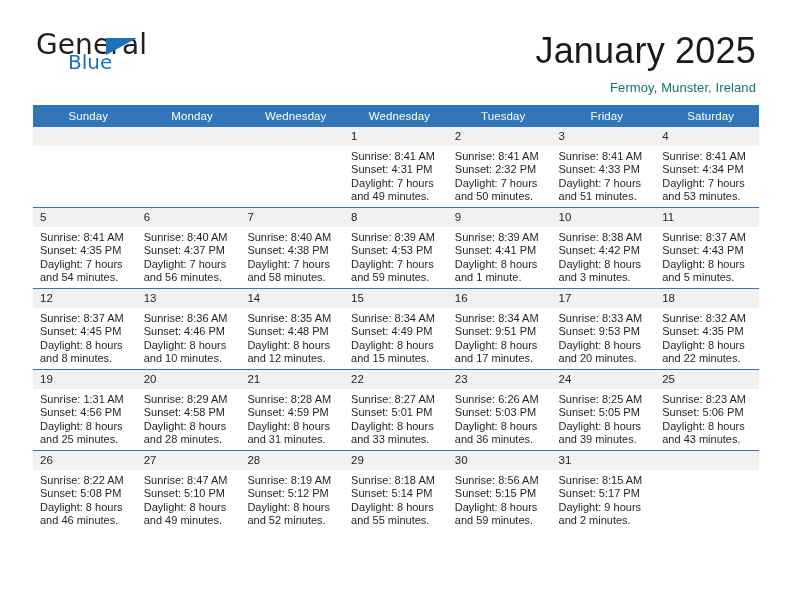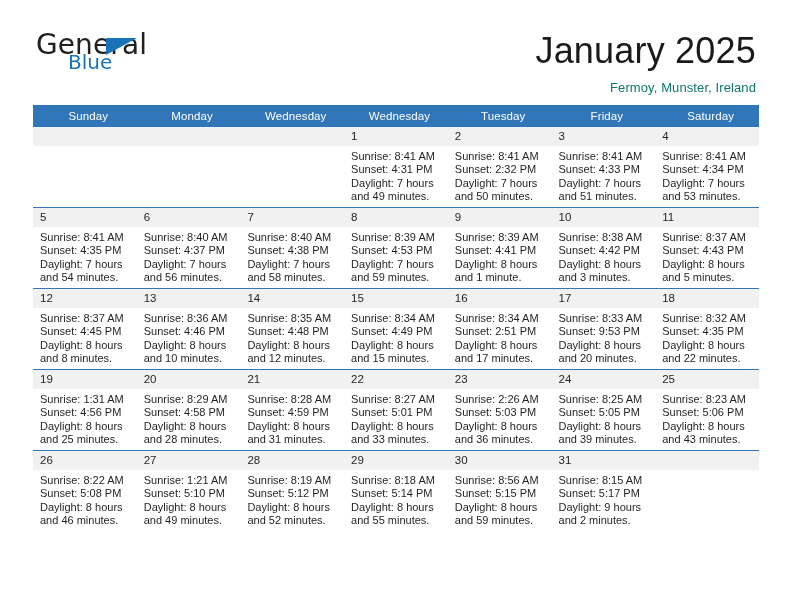--- a/index.html
+++ b/index.html
@@ -333,21 +333,21 @@
               <div>Sunrise: 8:34 AM</div>
               <div>Sunset: 4:49 PM</div>
               <div>Daylight: 8 hours</div>
               <div>and 15 minutes.</div>
             </div>
           </td>
           <td>
             <div class="daynum">16</div>
             <div class="cell-body">
               <div>Sunrise: 8:34 AM</div>
-              <div>Sunset: 2:51 PM</div>
+              <div>Sunset: 9:51 PM</div>
               <div>Daylight: 8 hours</div>
               <div>and 17 minutes.</div>
             </div>
           </td>
           <td>
             <div class="daynum">17</div>
             <div class="cell-body">
               <div>Sunrise: 8:33 AM</div>
               <div>Sunset: 9:53 PM</div>
               <div>Daylight: 8 hours</div>
@@ -397,21 +397,21 @@
             <div class="cell-body">
               <div>Sunrise: 8:27 AM</div>
               <div>Sunset: 5:01 PM</div>
               <div>Daylight: 8 hours</div>
               <div>and 33 minutes.</div>
             </div>
           </td>
           <td>
             <div class="daynum">23</div>
             <div class="cell-body">
-              <div>Sunrise: 2:26 AM</div>
+              <div>Sunrise: 6:26 AM</div>
               <div>Sunset: 5:03 PM</div>
               <div>Daylight: 8 hours</div>
               <div>and 36 minutes.</div>
             </div>
           </td>
           <td>
             <div class="daynum">24</div>
             <div class="cell-body">
               <div>Sunrise: 8:25 AM</div>
               <div>Sunset: 5:05 PM</div>
@@ -435,21 +435,21 @@
             <div class="cell-body">
               <div>Sunrise: 8:22 AM</div>
               <div>Sunset: 5:08 PM</div>
               <div>Daylight: 8 hours</div>
               <div>and 46 minutes.</div>
             </div>
           </td>
           <td>
             <div class="daynum">27</div>
             <div class="cell-body">
-              <div>Sunrise: 1:21 AM</div>
+              <div>Sunrise: 8:47 AM</div>
               <div>Sunset: 5:10 PM</div>
               <div>Daylight: 8 hours</div>
               <div>and 49 minutes.</div>
             </div>
           </td>
           <td>
             <div class="daynum">28</div>
             <div class="cell-body">
               <div>Sunrise: 8:19 AM</div>
               <div>Sunset: 5:12 PM</div>

